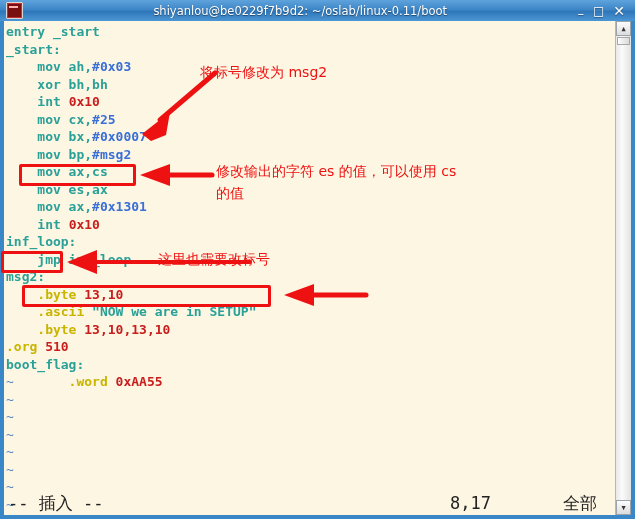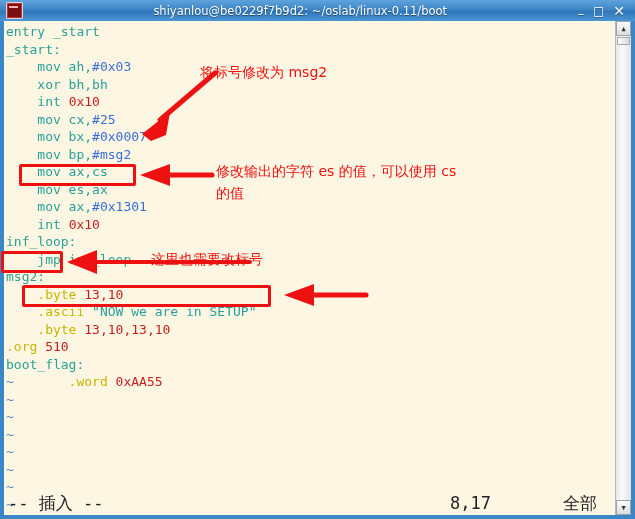--- a/index.html
+++ b/index.html
@@ -97,20 +97,21 @@
     overflow: hidden;
   }
   .code {
     position: absolute;
     left: 2px;
     top: 2px;
     font-family: "DejaVu Sans Mono", monospace;
     font-size: 13px;
     line-height: 17.5px;
     white-space: pre;
+    font-weight: bold;
   }
   .ln { height: 17.5px; }
   .c-id   { color: #2aa198; }   
   .c-num  { color: #3a6fd8; }   
   .c-red  { color: #c81e1e; }   
   .c-dir  { color: #c9b500; }   
   .c-str  { color: #2aa198; }
 
   .tilde-block {
     position: absolute;
@@ -260,16 +261,16 @@
       <line x1="366" y1="295" x2="310" y2="295" stroke="#ee1111" stroke-width="5" stroke-linecap="round"></line>
       <polygon points="284,295 314,284 314,306" fill="#ee1111"></polygon>
     </g>
   </svg>
 
   <div class="ann" style="left:200px; top:61px; width:240px;">将标号修改为 msg2</div>
 
   <div class="ann" style="left:216px; top:160px; width:408px;">修改输出的字符 es 的值，可以使用 cs
 的值</div>
 
-  <div class="ann" style="left:151px; top:248px; width:220px;">这里也需要改标号</div>
+  <div class="ann" style="left:158px; top:248px; width:220px;">这里也需要改标号</div>
 
 
 </div>
 
 </body></html>

